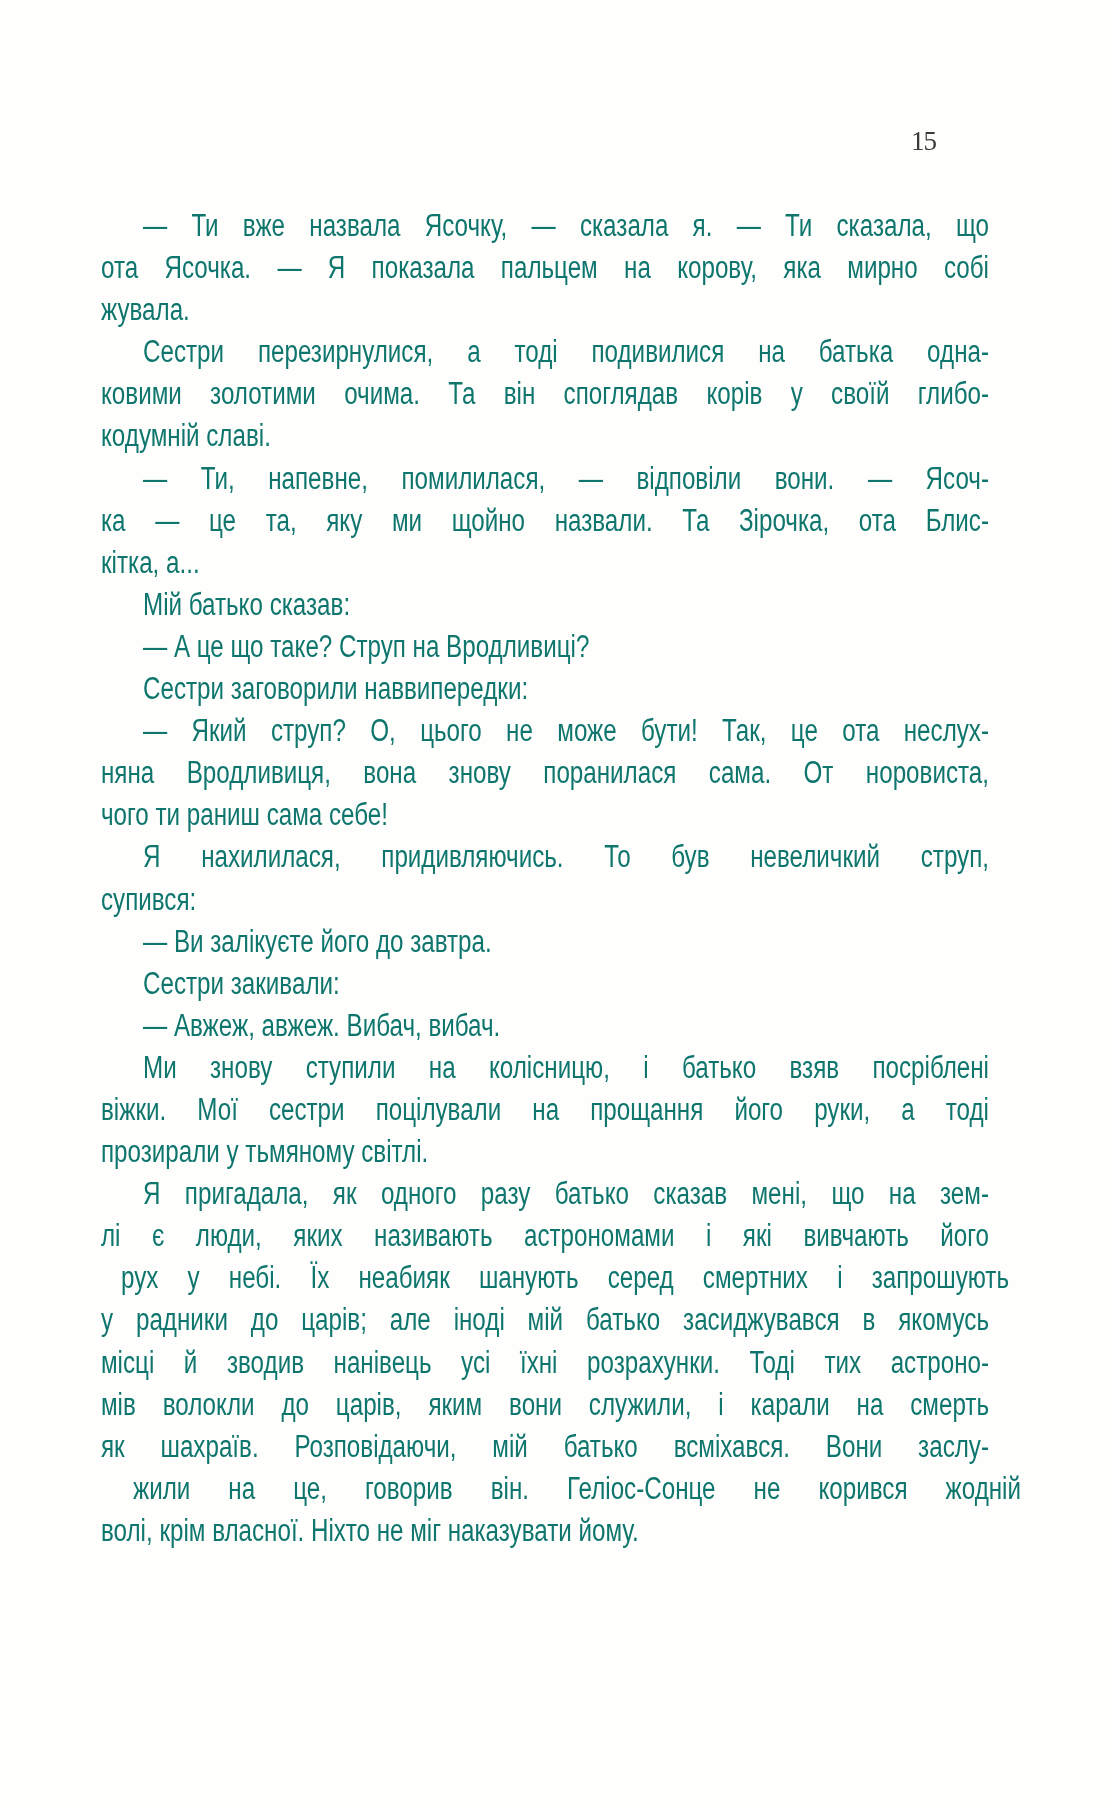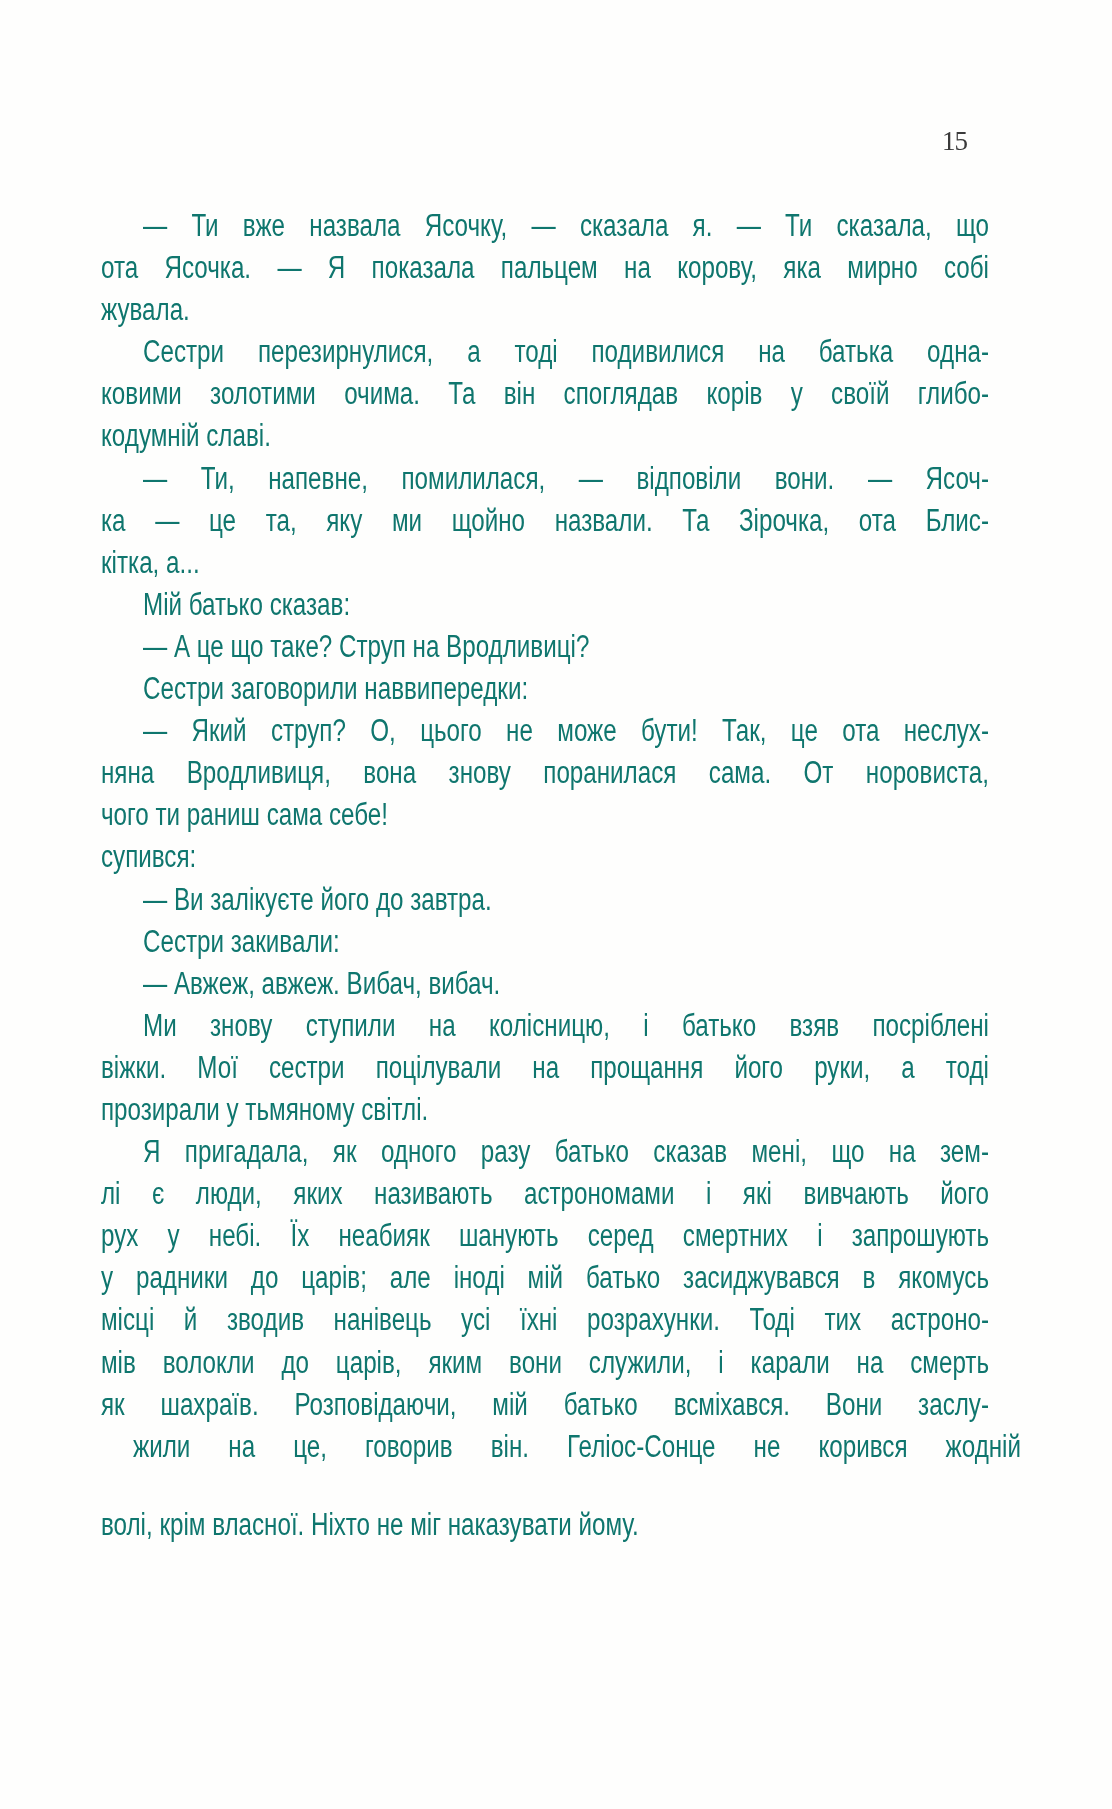--- a/index.html
+++ b/index.html
@@ -17,21 +17,21 @@
     .page {
       position: absolute;
       left: 0;
       top: 0;
       width: 1112px;
       height: 1809px;
       background: #fefefd;
     }
     .page-number {
       position: absolute;
-      left: 942px;
+      left: 911px;
       top: 126px;
       font-family: "Liberation Serif", serif;
       font-size: 27px;
       color: #3a3a3a;
       letter-spacing: -1px;
     }
     .text-block {
       position: absolute;
       left: 101px;
       top: 205px;
@@ -89,50 +89,53 @@
       <div class="line" style="padding-left: 42px;"><span>Мій батько сказав:</span></div>
       <div class="line" style="padding-left: 42px;"><span>— А це що таке? Струп на Вродливиці?</span></div>
       <div class="line" style="padding-left: 42px;"><span>Сестри заговорили наввипередки:</span></div>
       <div class="line justify" style="padding-left: 42px;">
         <span style="width: 1084.62px;">— Який струп? О, цього не може бути! Так, це ота неслух-</span>
       </div>
       <div class="line justify" style="padding-left: 0px;">
         <span style="width: 1138.46px;">няна Вродливиця, вона знову поранилася сама. От норовиста,</span>
       </div>
       <div class="line" style="padding-left: 0px;"><span>чого ти раниш сама себе!</span></div>
+      <div class="line justify" style="padding-left: 42px;">
+        <span style="width: 1084.62px;">Я нахилилася, придивляючись. То був невеличкий струп,</span>
+      </div>
       <div class="line" style="padding-left: 0px;"><span>супився:</span></div>
       <div class="line" style="padding-left: 42px;"><span>— Ви залікуєте його до завтра.</span></div>
       <div class="line" style="padding-left: 42px;"><span>Сестри закивали:</span></div>
       <div class="line" style="padding-left: 42px;"><span>— Авжеж, авжеж. Вибач, вибач.</span></div>
       <div class="line justify" style="padding-left: 42px;">
         <span style="width: 1084.62px;">Ми знову ступили на колісницю, і батько взяв посріблені</span>
       </div>
       <div class="line justify" style="padding-left: 0px;">
         <span style="width: 1138.46px;">віжки. Мої сестри поцілували на прощання його руки, а тоді</span>
       </div>
       <div class="line" style="padding-left: 0px;"><span>прозирали у тьмяному світлі.</span></div>
       <div class="line justify" style="padding-left: 42px;">
         <span style="width: 1084.62px;">Я пригадала, як одного разу батько сказав мені, що на зем-</span>
       </div>
       <div class="line justify" style="padding-left: 0px;">
         <span style="width: 1138.46px;">лі є люди, яких називають астрономами і які вивчають його</span>
       </div>
-      <div class="line justify" style="padding-left: 0px;">
+      <div class="line justify" style="padding-left: 0px; margin-left: 20px;">
         <span style="width: 1138.46px;">рух у небі. Їх неабияк шанують серед смертних і запрошують</span>
       </div>
       <div class="line justify" style="padding-left: 0px;">
         <span style="width: 1138.46px;">у радники до царів; але іноді мій батько засиджувався в якомусь</span>
       </div>
       <div class="line justify" style="padding-left: 0px;">
         <span style="width: 1138.46px;">місці й зводив нанівець усі їхні розрахунки. Тоді тих астроно-</span>
       </div>
       <div class="line justify" style="padding-left: 0px;">
         <span style="width: 1138.46px;">мів волокли до царів, яким вони служили, і карали на смерть</span>
       </div>
       <div class="line justify" style="padding-left: 0px;">
         <span style="width: 1138.46px;">як шахраїв. Розповідаючи, мій батько всміхався. Вони заслу-</span>
       </div>
       <div class="line justify" style="padding-left: 0px; margin-left: 32px;">
         <span style="width: 1138.46px;">жили на це, говорив він. Геліос-Сонце не корився жодній</span>
       </div>
-      <div class="line" style="padding-left: 0px; margin-top: 36px;"><span>волі, крім власної. Ніхто не міг наказувати йому.</span></div>
+      <div class="line" style="padding-left: 0px;"><span>волі, крім власної. Ніхто не міг наказувати йому.</span></div>
     </div>
 </div>
 
 </body></html>

